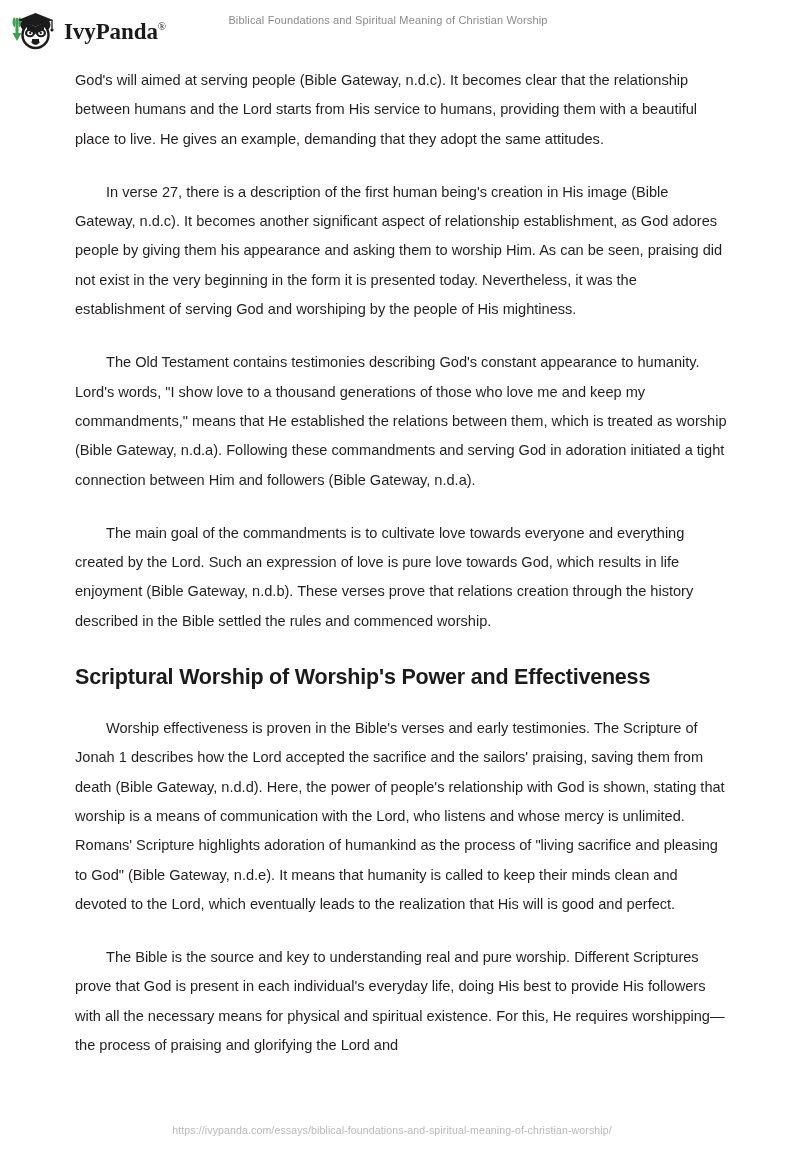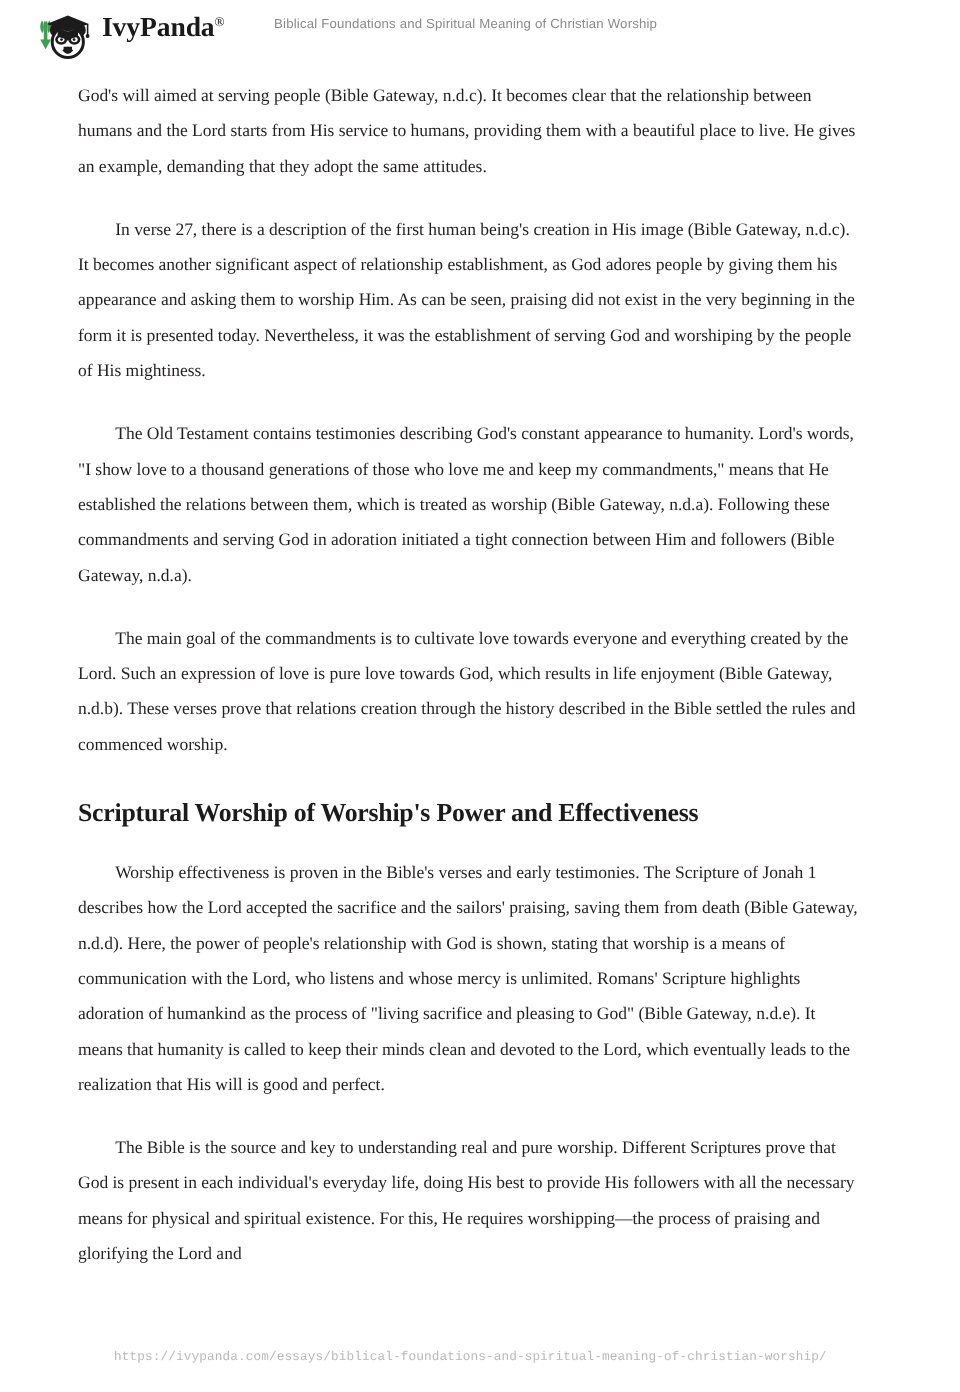--- a/index.html
+++ b/index.html
@@ -25,24 +25,24 @@
   .page-header {
     position: absolute;
     top: 0;
     left: 0;
     width: 800px;
     height: 62px;
     box-sizing: border-box;
   }
   .brand {
     position: absolute;
-    left: 30px;
+    left: 9px;
     top: 11px;
     display: flex;
-    align-items: flex-start;
+    align-items: center;
     gap: 9px;
     text-decoration: none;
   }
   .brand-mark {
     width: 46px;
     height: 40px;
     display: block;
     flex: 0 0 auto;
   }
   .brand-name {
@@ -69,24 +69,23 @@
     text-align: center;
     font-size: 11px;
     color: #8a8a8a;
     letter-spacing: 0.15px;
     white-space: nowrap;
   }
 
   
   .content {
     position: absolute;
-    left: 65px;
+    left: 75px;
     top: 66px;
     width: 655px;
-    font-family: Liberation Serif, serif;
   }
   .content p {
     margin: 0 0 24px 0;
     font-size: 14.6px;
     line-height: 29.3px;
     color: #231f20;
     text-align: left;
     text-indent: 31px;
     letter-spacing: -0.01px;
   }
@@ -111,21 +110,20 @@
     text-align: center;
     box-sizing: border-box;
     padding-right: 16px;
   }
   .footer-url {
     font-size: 10.6px;
     color: #b9b9b9;
     letter-spacing: 0.1px;
     text-decoration: none;
     white-space: nowrap;
-    font-family: Liberation Mono, monospace;
   }
 </style>
 </head>
 <body>
 
 <div class="page">
 
   <div class="page-header">
 
     <a class="brand" href="#">

